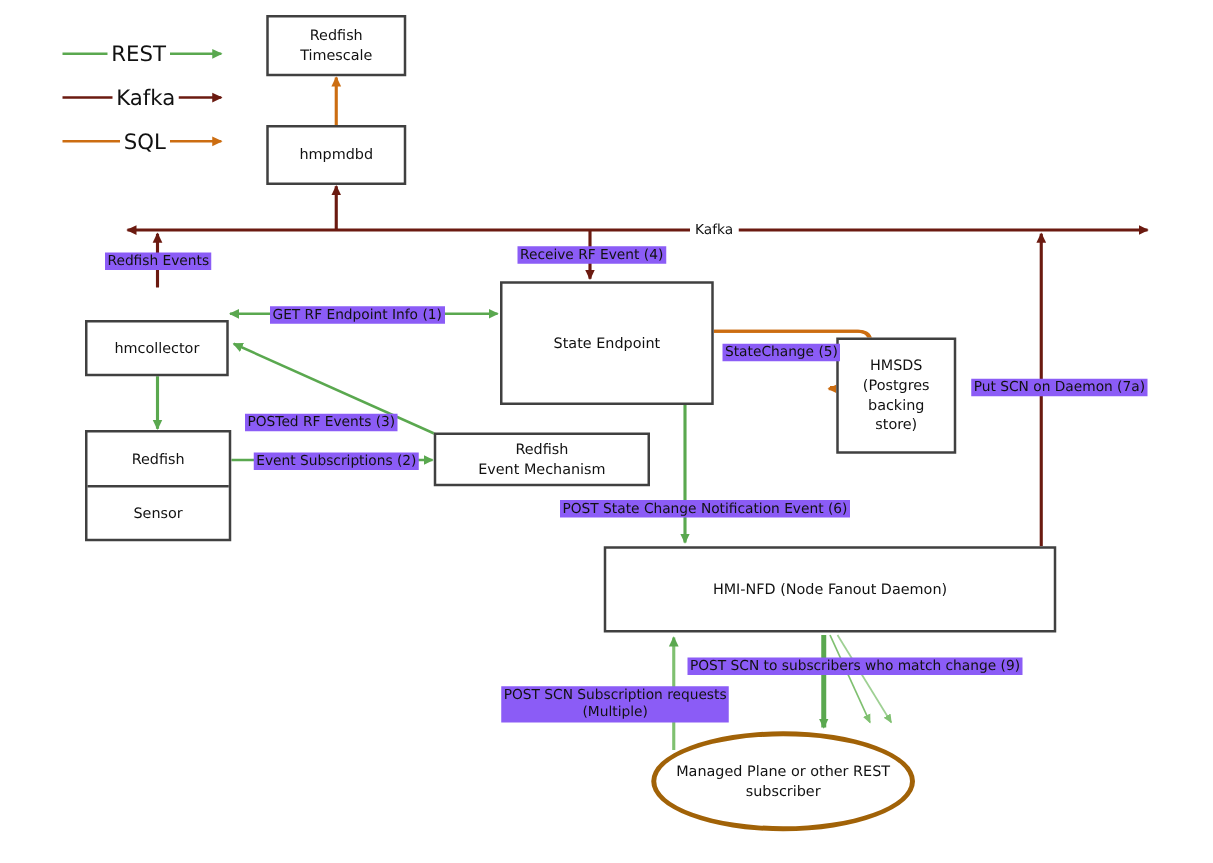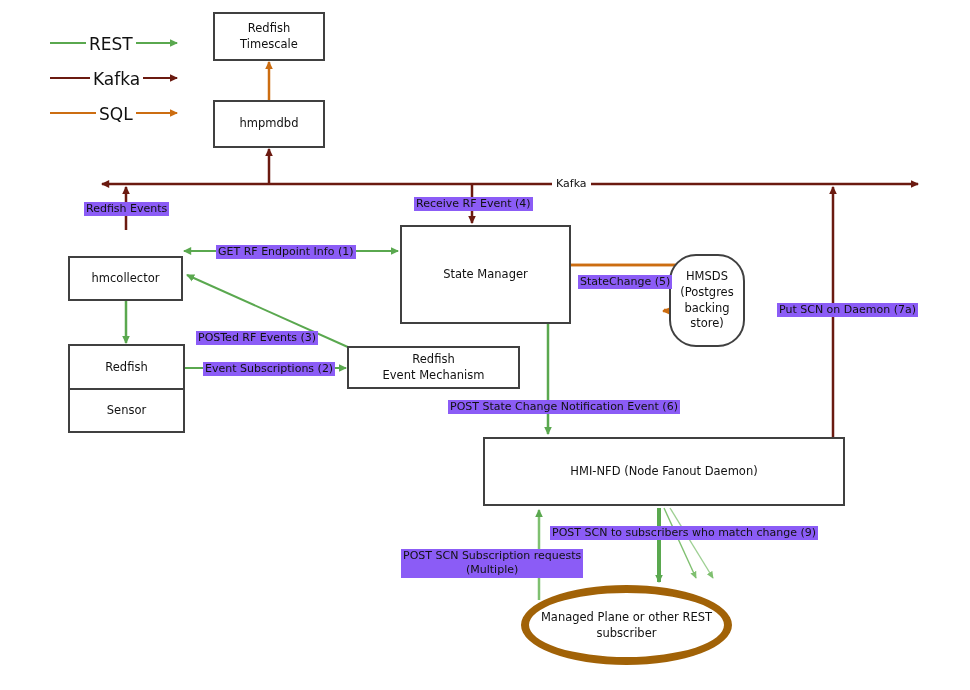--- a/index.html
+++ b/index.html
@@ -55,21 +55,21 @@
     justify-content: center;
     text-align: center;
     font-size: 11.5px;
     color: #111111;
   }
   .node-split .cell.top { border-bottom: 2px solid #404040; }
   .ellipse-node {
     position: absolute;
     box-sizing: border-box;
     background: #ffffff;
-    border: 8px solid #a16207;
+    border: 4px solid #a16207;
     border-radius: 50%;
     display: flex;
     align-items: center;
     justify-content: center;
     text-align: center;
     font-size: 11.5px;
     color: #111111;
     line-height: 1.4;
     z-index: 3;
   }
@@ -191,24 +191,24 @@
   </div>
 
   <div class="node" style="left:347px; top:346px; width:173px; height:43px;">
     <div>
       <span class="label">Redfish</span>
       <span class="label">Event Mechanism</span>
     </div>
   </div>
 
   <div class="node" style="left:400px; top:225px; width:171px; height:99px;">
-    <span class="label">State Manager</span>
-  </div>
-
-  <div class="node" style="left:669px; top:254px; width:76px; height:93px;border-radius:27px;">
+    <span class="label">State Endpoint</span>
+  </div>
+
+  <div class="node" style="left:669px; top:270px; width:96px; height:93px;">
     <div>
       <span class="label">HMSDS</span>
       <span class="label">(Postgres</span>
       <span class="label">backing</span>
       <span class="label">store)</span>
     </div>
   </div>
 
   <div class="node" style="left:483px; top:437px; width:362px; height:69px;">
     <span class="label">HMI-NFD (Node Fanout Daemon)</span>

